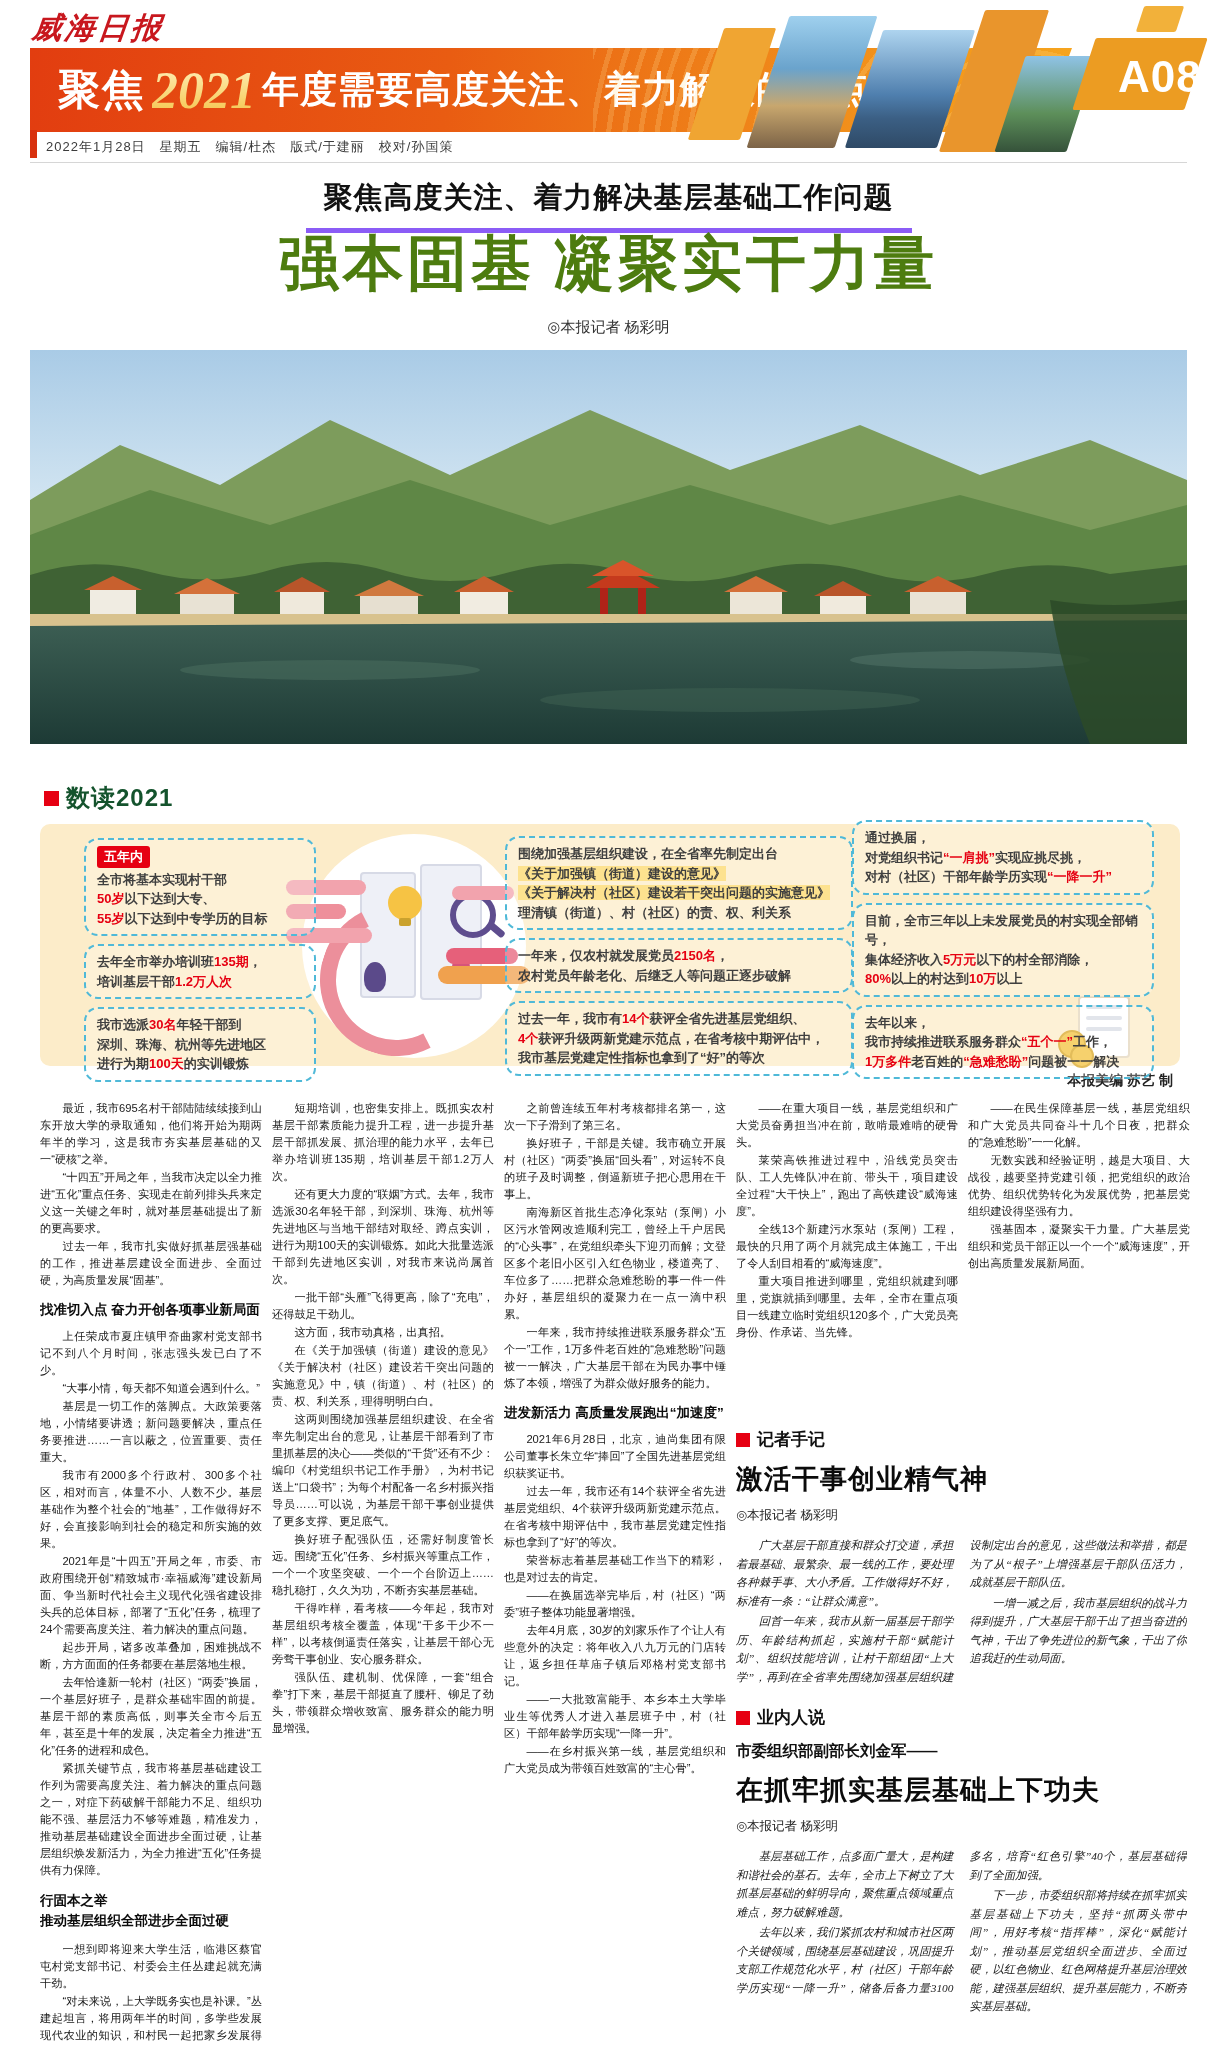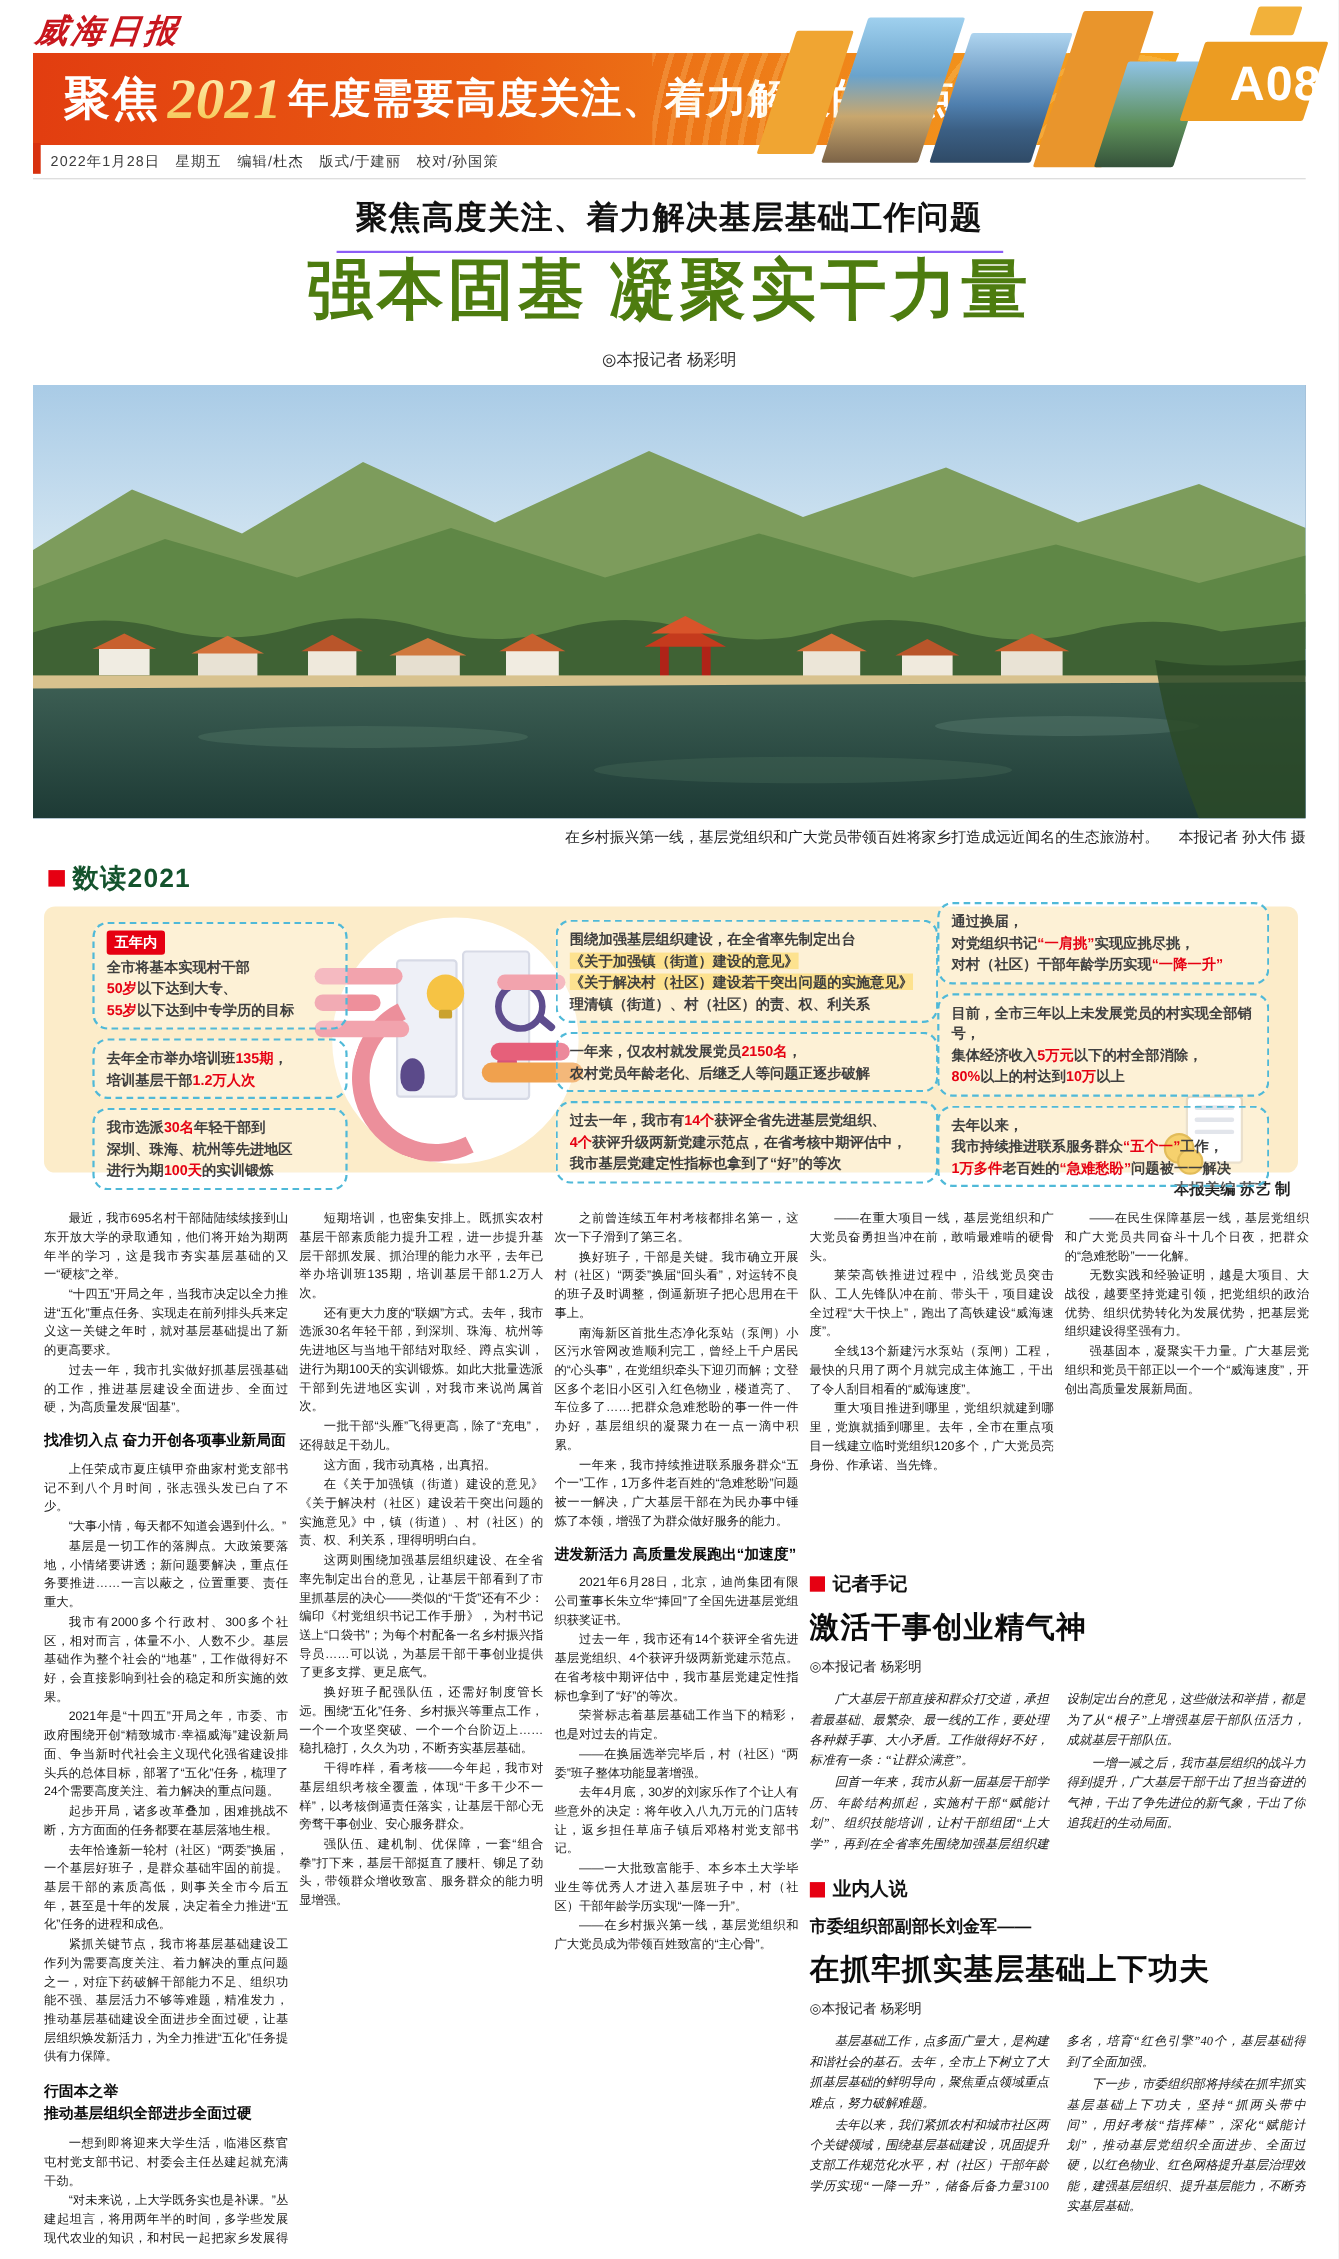--- a/index.html
+++ b/index.html
@@ -30,21 +30,21 @@
   .s4{left:962px;top:10px;width:64px;height:142px;background:#e9952c;}
   .s5{left:1010px;top:56px;width:72px;height:96px;background:linear-gradient(180deg,#8fc3e6 0%,#5d8f5a 60%,#35523a 100%);}
   .s6{left:1084px;top:38px;width:112px;height:72px;background:#ec9c22;}
   .s7{left:1140px;top:6px;width:40px;height:26px;background:#f2b13a;}
   .page-number{position:absolute;left:1118px;top:52px;font-size:44px;font-weight:800;color:#ffffff;letter-spacing:1px;z-index:3;}
   .dateline{position:absolute;left:46px;top:138px;font-size:13px;color:#3c3c3c;letter-spacing:1px;}
   .rule{position:absolute;left:30px;right:30px;top:162px;border-top:1px solid #d6d6d6;}
   
   .kicker-wrap{position:absolute;left:0;right:0;top:178px;text-align:center;}
   .kicker{display:inline-block;font-size:29px;font-weight:900;letter-spacing:1px;color:#111;
-        padding:0 18px 10px;border-bottom:2px solid #8b5cf6;}
+        padding:0 18px 10px;border-bottom:5px solid #8b5cf6;}
   .main-title{position:absolute;left:0;right:0;top:224px;text-align:center;
         font-family:"Liberation Serif","DejaVu Serif",serif;font-size:60px;font-weight:900;color:#4d7c0f;letter-spacing:4px;}
   .byline{position:absolute;left:0;right:0;top:318px;text-align:center;font-size:15px;color:#333;}
   
   .hero{position:absolute;left:30px;top:350px;width:1157px;height:394px;overflow:hidden;background:#7ba0c0;}
   .caption{position:absolute;left:200px;top:752px;width:987px;text-align:right;font-size:13.5px;color:#222;}
   .caption .credit{margin-left:14px;}
   
   .sec-head{position:absolute;left:44px;top:782px;display:flex;align-items:center;gap:7px;}
   .red-sq{width:15px;height:15px;background:#e60012;flex:0 0 auto;}
@@ -167,24 +167,20 @@
         <path d="M562,226 L593,210 L624,226 Z" fill="#d9542a"></path>
       </g>
       <rect x="0" y="264" width="1157" height="18" fill="#d8c28e"></rect>
       <path d="M0,276 L1157,270 L1157,394 L0,394 Z" fill="url(#water)"></path>
       <ellipse cx="300" cy="320" rx="150" ry="10" fill="#4b6f60" opacity="0.5"></ellipse>
       <ellipse cx="700" cy="350" rx="190" ry="12" fill="#466858" opacity="0.4"></ellipse>
       <ellipse cx="940" cy="310" rx="120" ry="9" fill="#53756a" opacity="0.5"></ellipse>
       <path d="M1020,250 Q1080,260 1157,250 L1157,394 L1060,394 Q1030,320 1020,250 Z" fill="#2c4a28" opacity="0.85"></path>
     </svg>
   </div>
-  <div class="caption">
-    <span>在乡村振兴第一线，基层党组织和广大党员带领百姓将家乡打造成远近闻名的生态旅游村。</span>
-    <span class="credit">本报记者 孙大伟 摄</span>
-  </div>
 
   <div class="sec-head">
     <span class="red-sq"></span>
     <span class="sec-title">数读2021</span>
   </div>
   <div class="info-panel"></div>
 
   <div class="illu-circle">
     <div class="locker" style="left:58px;top:38px;width:52px;height:122px;"></div>
     <div class="locker" style="left:118px;top:30px;width:58px;height:132px;"></div>

